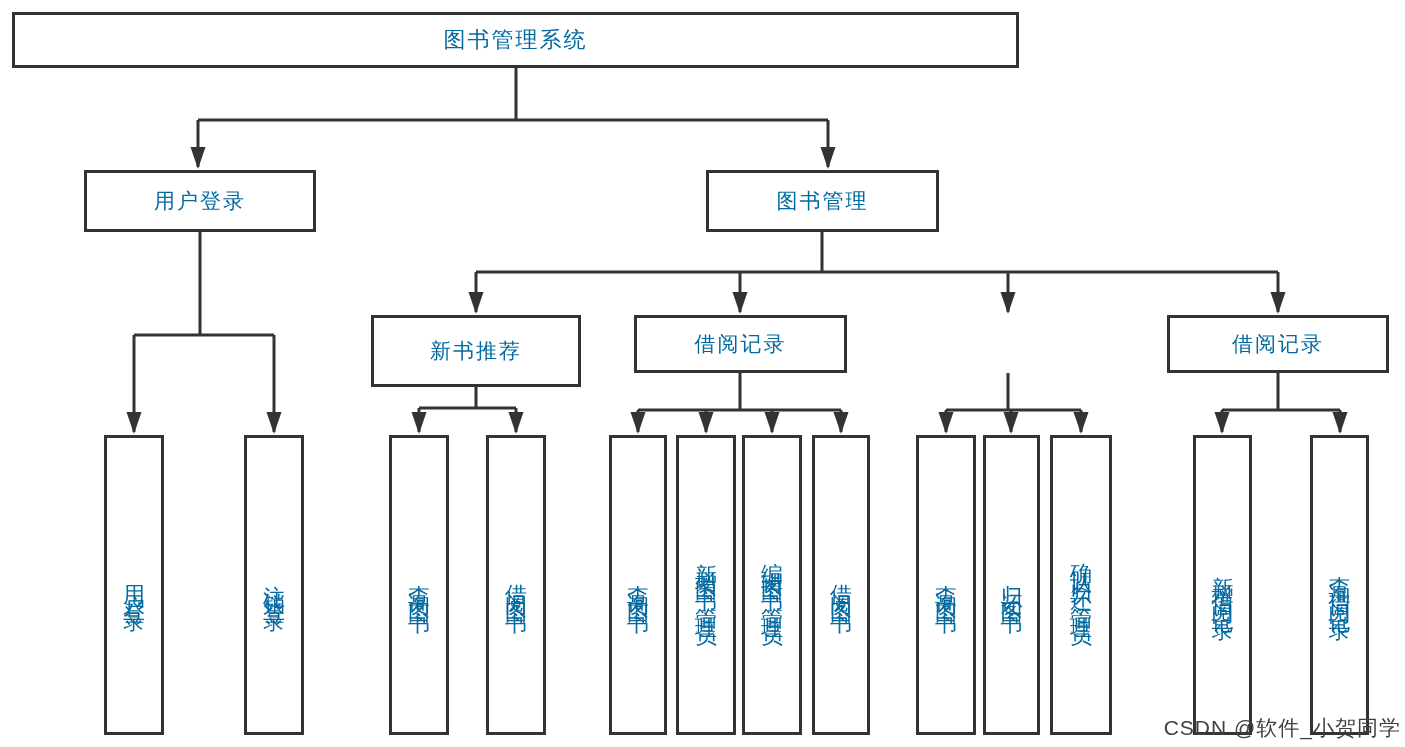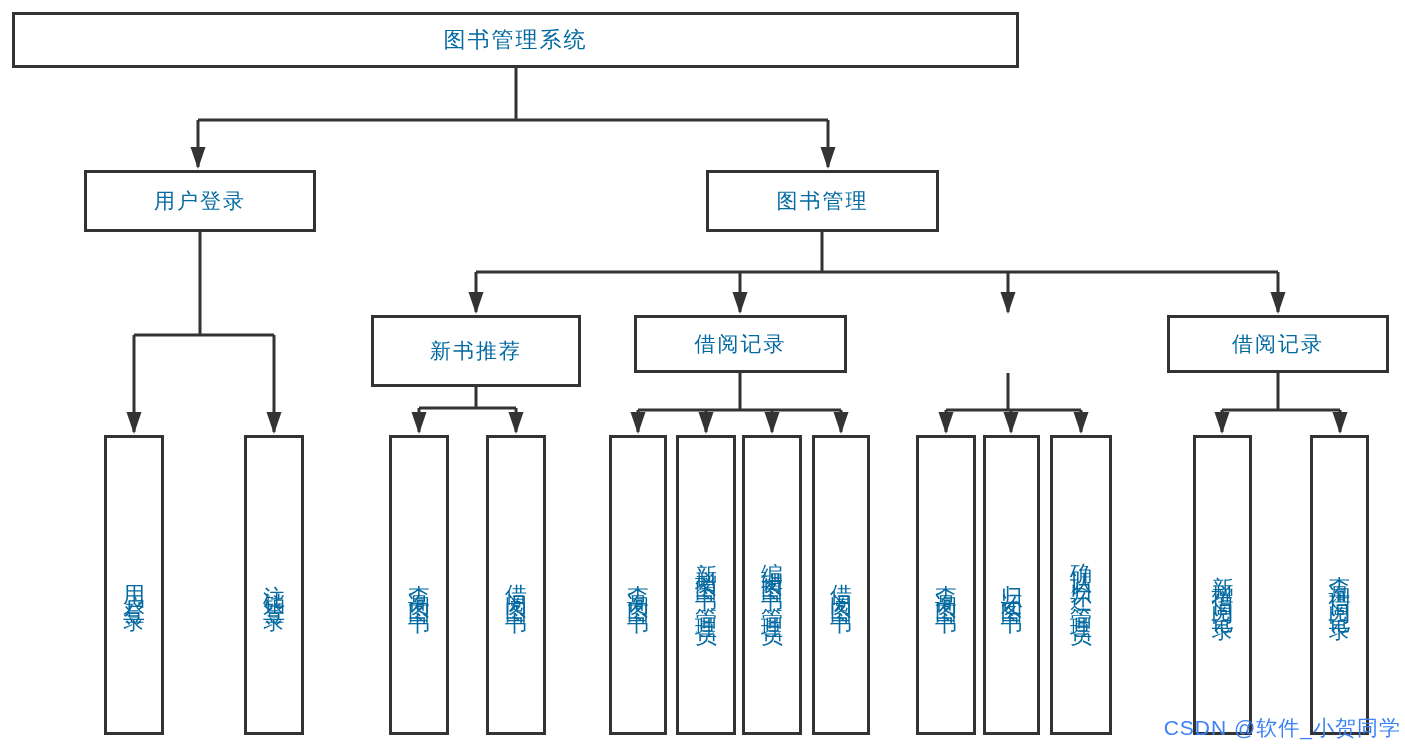--- a/index.html
+++ b/index.html
@@ -59,21 +59,21 @@
   #l-31 { left: 983px;  width: 57px; }
   #l-32 { left: 1050px; width: 62px; }
   #l-40 { left: 1193px; width: 59px; }
   #l-41 { left: 1310px; width: 59px; }
   .watermark {
     position: absolute;
     right: 4px;
     bottom: 5px;
     font-size: 21px;
     letter-spacing: 1px;
-    color: #3b82f6;
+    color: #404040;
   }
 </style>
 </head>
 <body>
 
 <div class="stage">
 
   <svg class="lines" viewBox="0 0 1405 747" xmlns="http://www.w3.org/2000/svg">
     <defs>
       <marker id="arrow" markerUnits="userSpaceOnUse" markerWidth="26" markerHeight="18" refX="20" refY="7.5" orient="auto">

